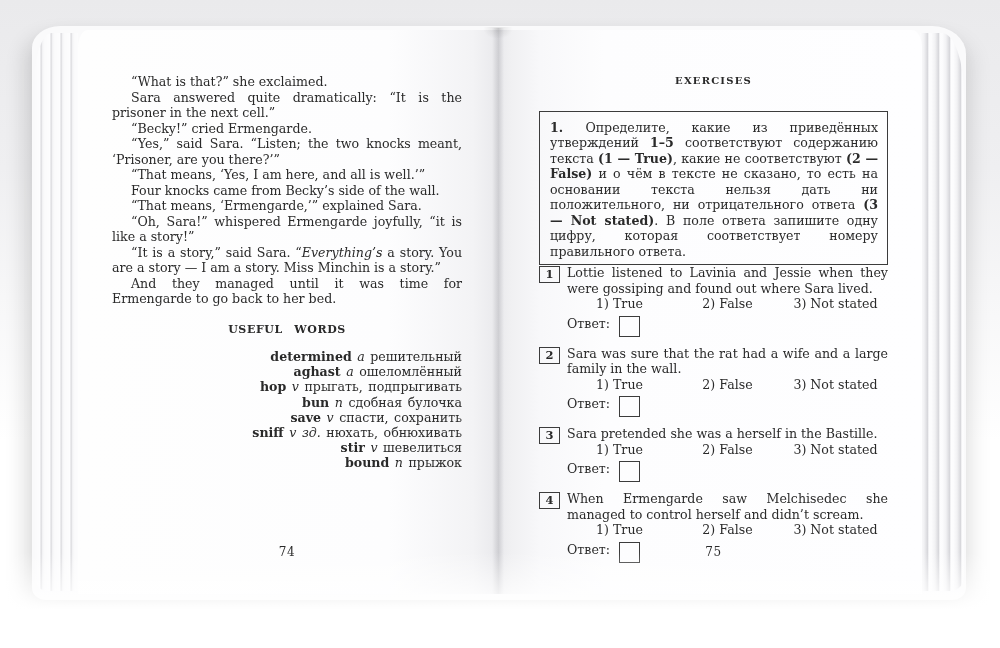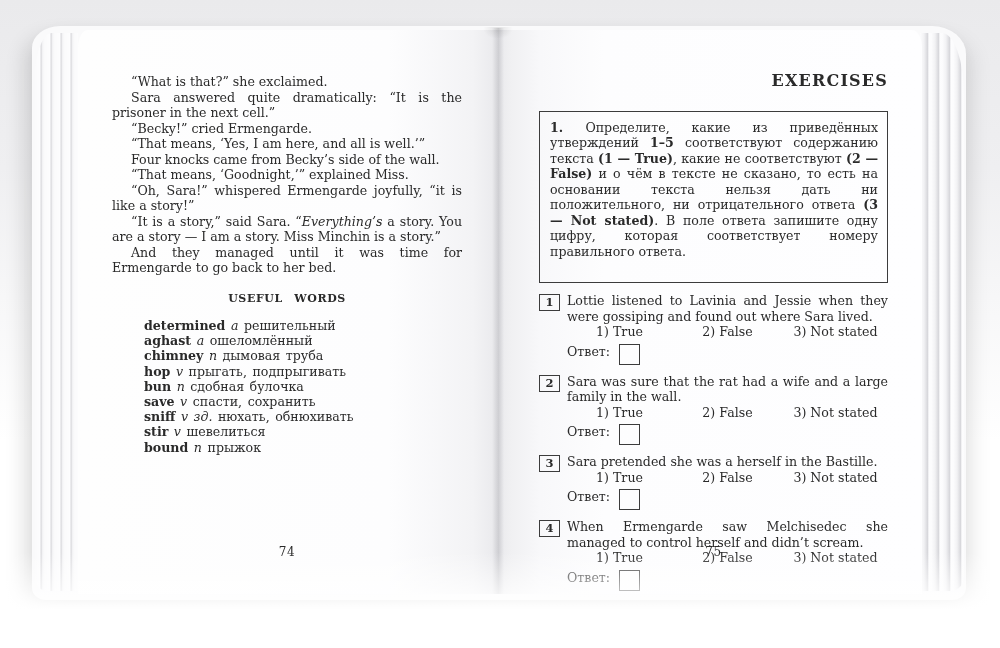--- a/index.html
+++ b/index.html
@@ -62,41 +62,41 @@
   
   .left-col{
     position:absolute;left:112px;top:74px;width:350px;
     font-size:12.6px;line-height:15.5px;text-align:justify;
   }
   .para{margin:0;text-indent:19px;}
   .uw-title{
     margin:15px 0 12px;text-align:center;font-weight:bold;
     font-size:11px;letter-spacing:0.6px;word-spacing:7px;text-indent:0;
   }
-  .word-row{text-align:left;line-height:15.2px;word-spacing:1.5px;margin-left:32px;}
+  .word-row{text-align:right;line-height:15.2px;word-spacing:1.5px;margin-left:32px;}
   .word-row i:empty{display:none;}
   .pagenum{
     position:absolute;top:545px;width:350px;text-align:center;
     font-size:12px;letter-spacing:0.5px;
   }
   .pn-left{left:112px;}
   .pn-right{left:539px;width:349px;}
 
   
   .right-col{
     position:absolute;left:539px;top:71px;width:349px;
     font-size:12.6px;line-height:15.5px;
   }
   .ex-title{
-    margin:2px 0 22px;text-align:right;font-weight:bold;
-    font-size:16px;letter-spacing:1.2px;
+    margin:2px 0 22px;text-align:center;font-weight:bold;
+    font-size:10px;letter-spacing:1.2px;
   }
   .instruction-box{
     border:1.4px solid var(--border-color);
-    padding:8px 9px 23px 10px;text-align:justify;margin-bottom:10px;
+    padding:8px 9px 5px 10px;text-align:justify;
   }
   .question{position:relative;padding-left:28px;margin-bottom:8px;text-align:justify;}
   .qnum{
     position:absolute;left:0;top:1px;width:19px;height:15px;
     border:1.3px solid var(--border-color);
     text-align:center;font-weight:bold;font-size:11.5px;line-height:15px;
   }
   .options{display:flex;text-align:center;}
   .o1{width:105px;}
   .o2{width:111px;}
@@ -118,34 +118,34 @@
   <div class="edges edges-right"></div>
   <div class="sheet sheet-left"></div>
   <div class="sheet sheet-right"></div>
   <div class="spine"></div>
 
   <div class="left-col">
     <div id="paras">
         <p class="para"><span>“What is that?” she exclaimed.</span></p>
         <p class="para"><span>Sara answered quite dramatically: “It is the prisoner in the next cell.”</span></p>
         <p class="para"><span>“Becky!” cried Ermengarde.</span></p>
+        <p class="para"><span>“Yes,” said Sara. “Listen; the two knocks meant, ‘Prisoner, are you there?’”</span></p>
         <p class="para"><span>“That means, ‘Yes, I am here, and all is well.’”</span></p>
         <p class="para"><span>Four knocks came from Becky’s side of the wall.</span></p>
-        <p class="para"><span>“That means, ‘Goodnight,’” explained Miss.</span></p>
+        <p class="para"><span>“That means, ‘Ermengarde,’” explained Sara.</span></p>
         <p class="para"><span>“Oh, Sara!” whispered Ermengarde joyfully, “it is like a story!”</span></p>
         <p class="para"><span>“It is a story,” said Sara. “</span><span class="i">Everything’s</span><span> a story. You are a story — I am a story. Miss Minchin is a story.”</span></p>
         <p class="para"><span>And they managed until it was time for Ermengarde to go back to her bed.</span></p>
       </div>
     <h3 class="uw-title">USEFUL WORDS</h3>
     <div id="words">
   <div class="word-row"><b>determined</b> <i class="i">a</i>  <span>решительный</span></div>
 
   <div class="word-row"><b>aghast</b> <i class="i">a</i>  <span>ошеломлённый</span></div>
 
-  <div class="word-row"><b>chimney</b> <i class="i">n</i>  <span>дымовая труба</span></div>
 
   <div class="word-row"><b>hop</b> <i class="i">v</i>  <span>прыгать, подпрыгивать</span></div>
 
   <div class="word-row"><b>bun</b> <i class="i">n</i>  <span>сдобная булочка</span></div>
 
   <div class="word-row"><b>save</b> <i class="i">v</i>  <span>спасти, сохранить</span></div>
 
   <div class="word-row"><b>sniff</b> <i class="i">v</i> <i class="i">зд.</i> <span>нюхать, обнюхивать</span></div>
 
   <div class="word-row"><b>stir</b> <i class="i">v</i>  <span>шевелиться</span></div>

